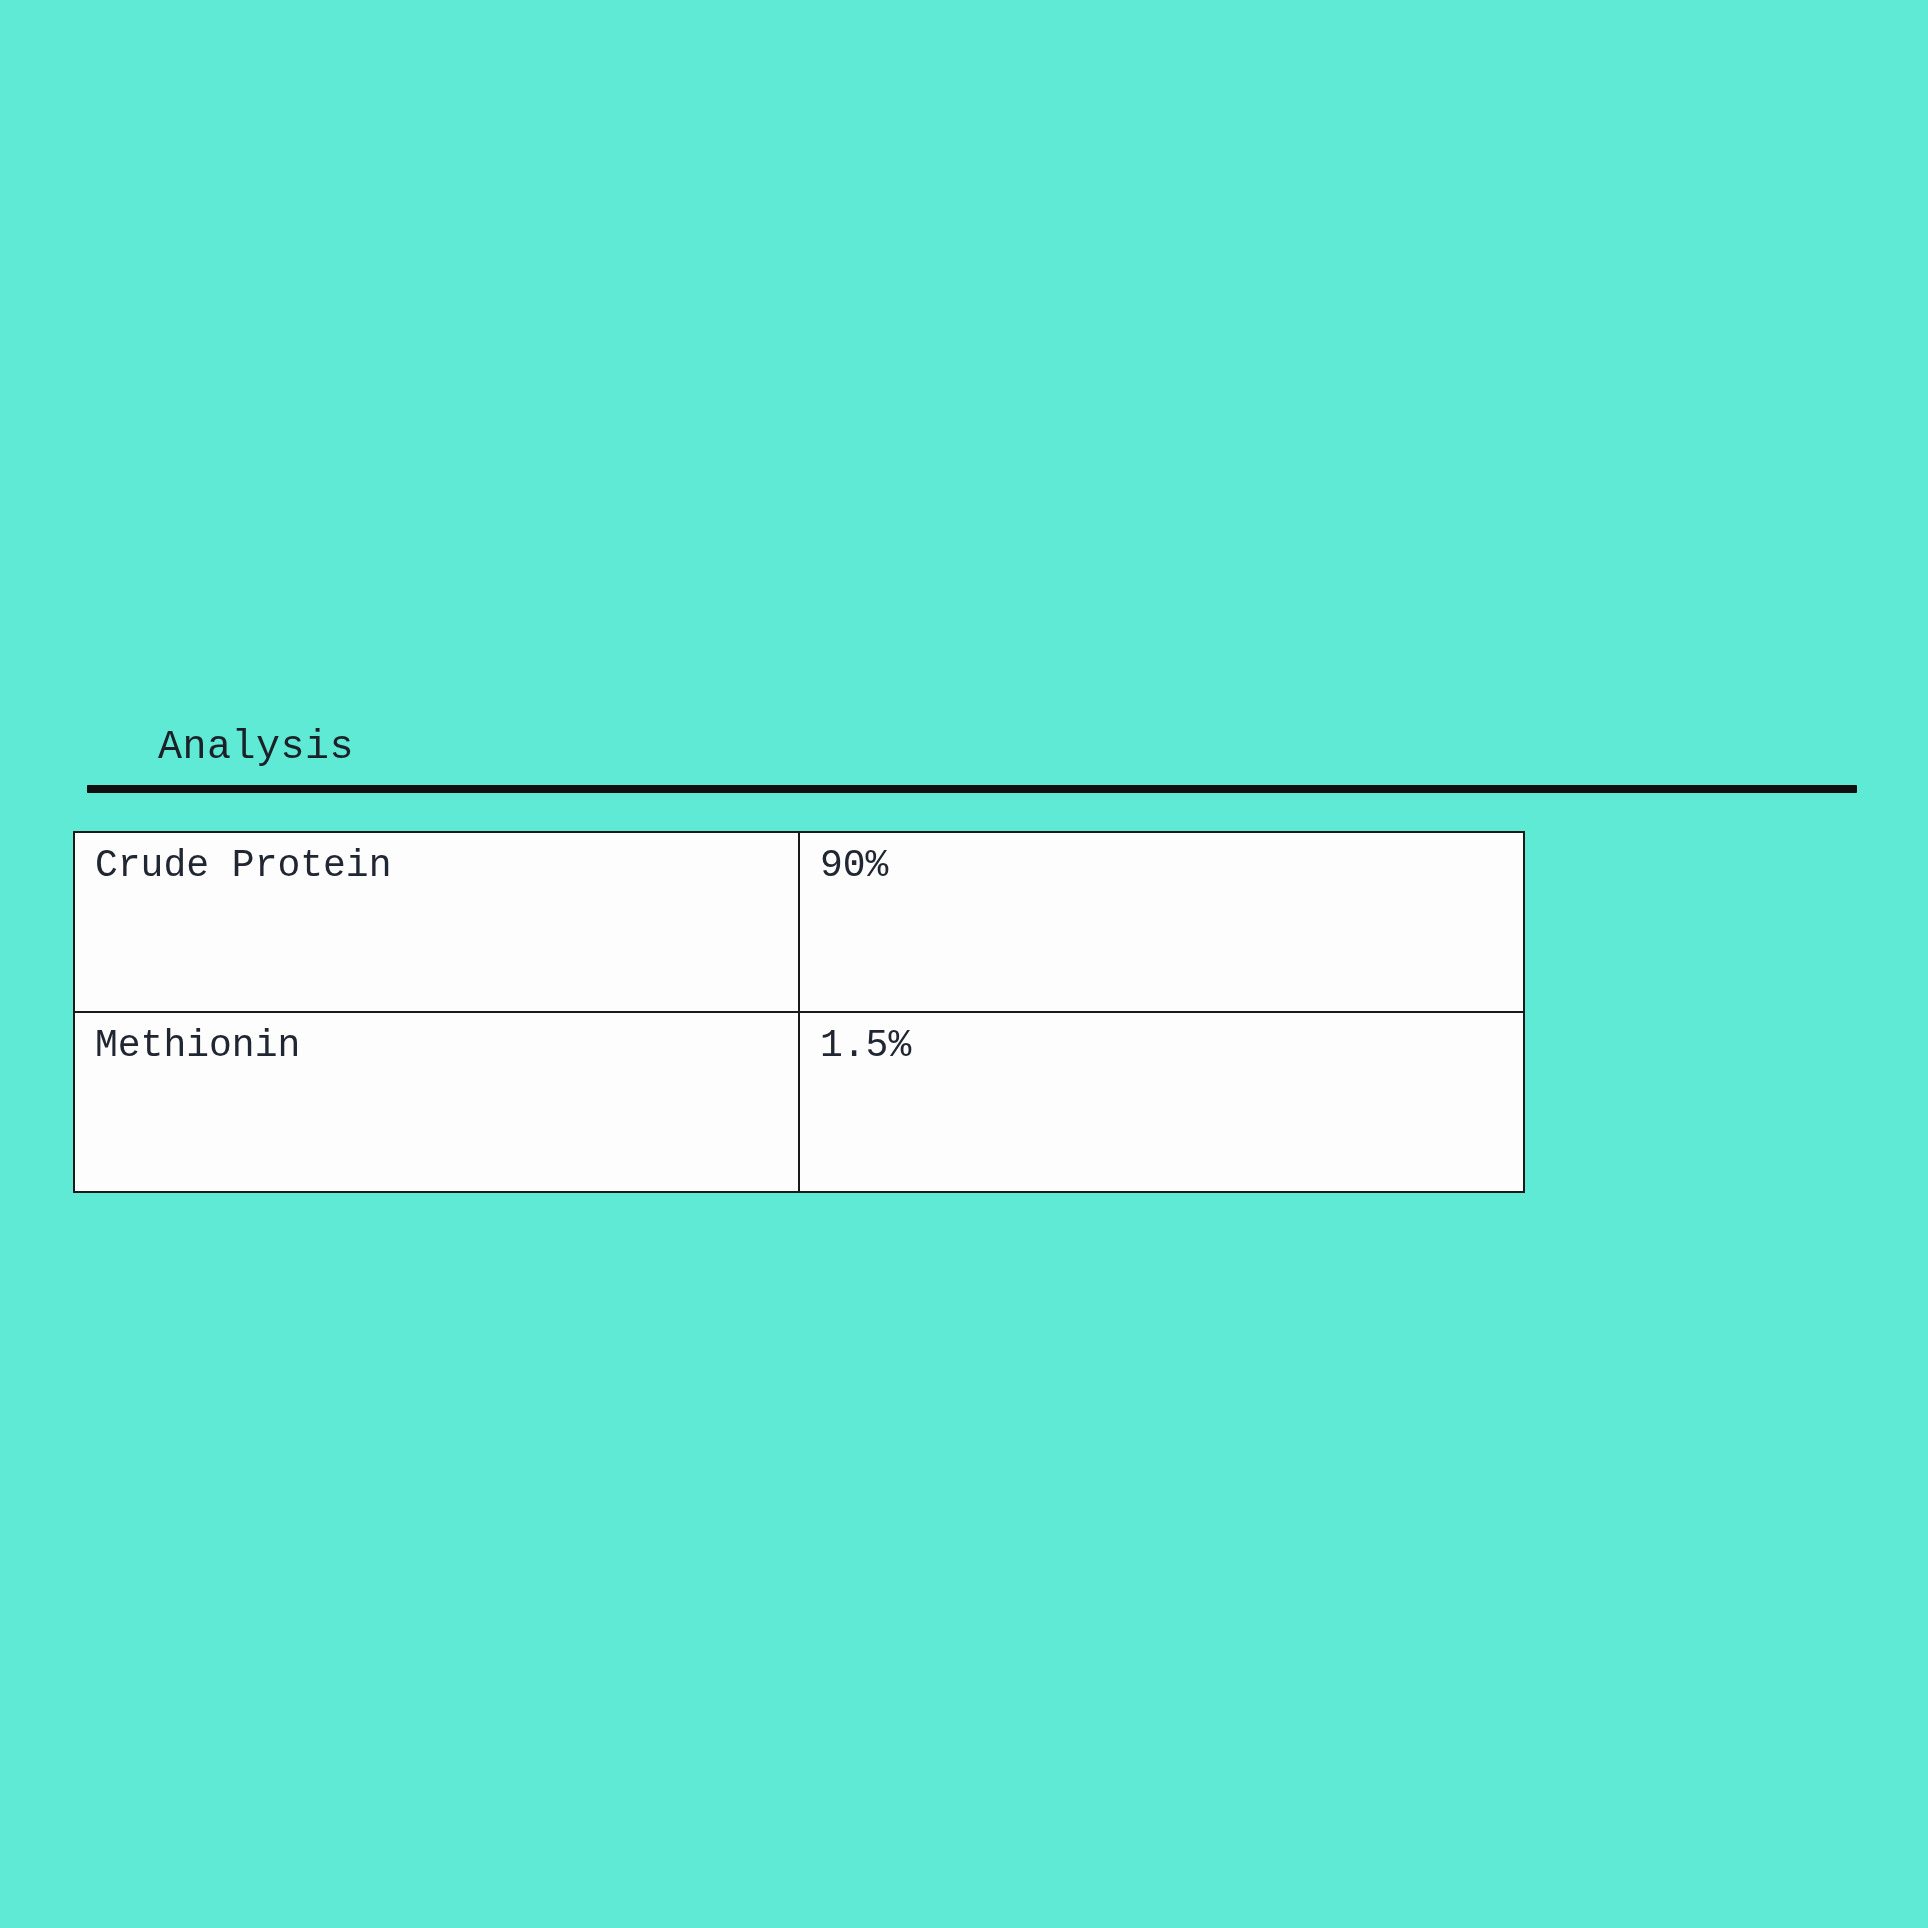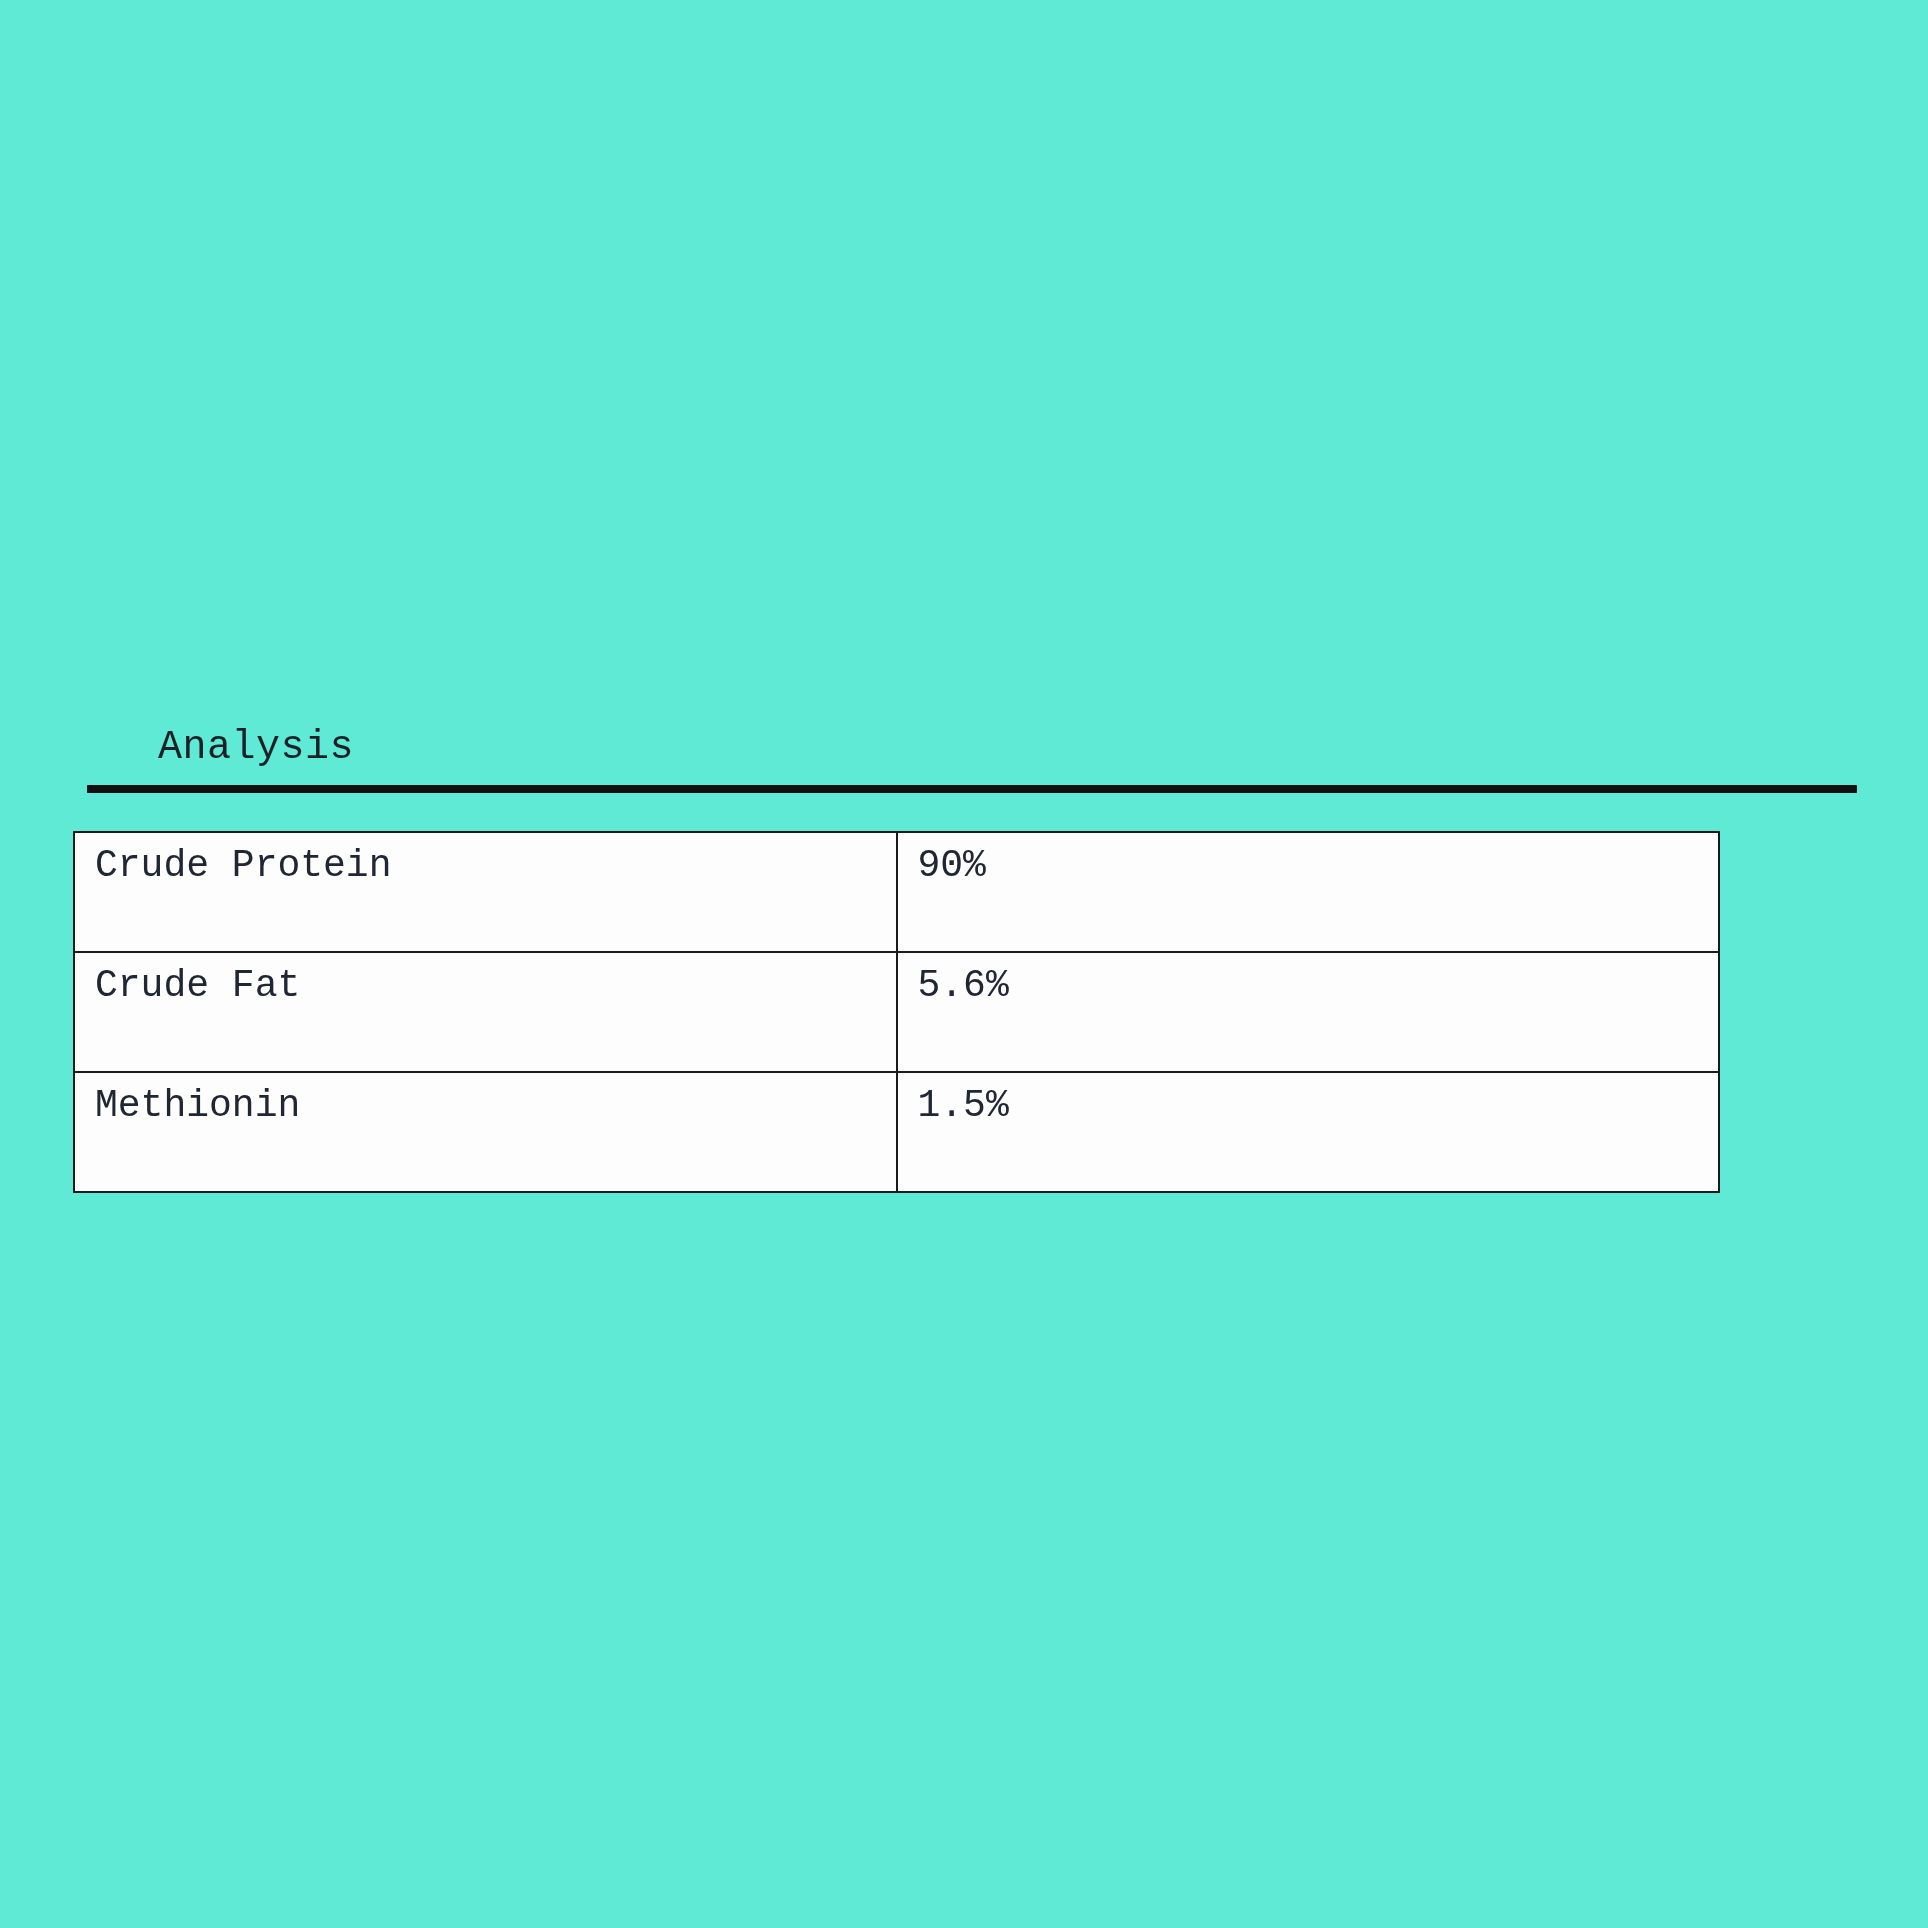--- a/index.html
+++ b/index.html
@@ -31,21 +31,21 @@
     top: 785px;
     width: 1770px;
     height: 7.5px;
     background: #101010;
     border-radius: 0.9px;
   }
   table.analysis {
     position: absolute;
     left: 73px;
     top: 831px;
-    width: 1647px;
+    width: 1452px;
     height: 362px;
     border-collapse: collapse;
     table-layout: fixed;
   }
   table.analysis td {
     border: 2.8px solid #1a1a1a;
     vertical-align: top;
     padding: 8.5px 9.4px 0 20px;
     font-size: 38px;
     line-height: 47px;
@@ -70,24 +70,20 @@
     <colgroup>
         <col class="c1">
         <col class="c2">
       </colgroup>
     <tbody>
       <tr>
         <td>Crude Protein</td>
         <td>90%</td>
       </tr>
       <tr>
-        <td>Crude Fat</td>
-        <td>5.6%</td>
-      </tr>
-      <tr>
         <td>Methionin</td>
         <td>1.5%</td>
       </tr>
     </tbody>
   </table>
 
 </div>
 
 
 </body></html>

